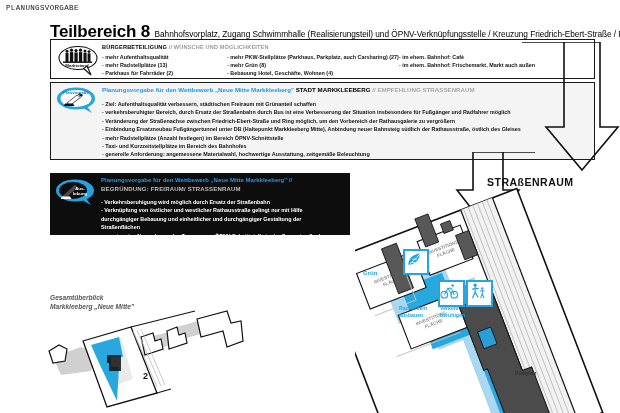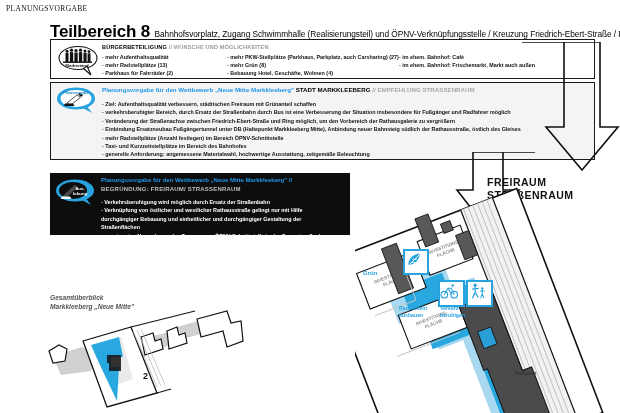--- a/index.html
+++ b/index.html
@@ -10,21 +10,21 @@
     color:#000;
     overflow:hidden;
     position:relative;
   }
   .page{position:relative;width:620px;height:413px;}
 
   
   .top-label{
     position:absolute;left:6px;top:4px;
     font-size:7.5px;letter-spacing:.35px;color:#111;
-    font-family:Liberation Serif, serif;
+    font-family:Liberation Mono, monospace;
   }
 
   
   .headline{
     position:absolute;left:50px;top:22px;
     white-space:nowrap;
   }
   .headline .h-big{
     font-size:17px;font-weight:bold;letter-spacing:-.2px;color:#000;
     vertical-align:baseline;
@@ -228,21 +228,20 @@
   </div>
 
   <svg class="arrow-outline" style="left:520px;top:42px;width:100px;height:130px;" viewBox="0 0 100 130">
     <path d="M0 0 L78 0 L78 85 L96 85 L60 128 L24 85 L42 85 L42 0" fill="none" stroke="#111" stroke-width="1.6" stroke-linejoin="miter" transform="translate(2,0)"></path>
   </svg>
   <svg class="arrow-outline" style="left:455px;top:152px;width:100px;height:100px;" viewBox="0 0 100 100">
     <path d="M0 0 L62 0 L62 38 L78 38 L47 78 L16 38 L32 38 L32 0" fill="none" stroke="#111" stroke-width="1.6" stroke-linejoin="miter" transform="translate(80,0) scale(-1,1)"></path>
   </svg>
 
   <div class="map-label-free">
-    <div>FREIRAUM</div>
     <div>STRAßENRAUM</div>
   </div>
 
   <div class="map-right">
     <svg viewBox="0 0 265 230" width="265" height="230">
 
       <g transform="rotate(-21 120 120)">
         <rect x="-10" y="28" width="210" height="240" fill="#ffffff" stroke="#111" stroke-width="1.6"></rect>
       </g>
 

